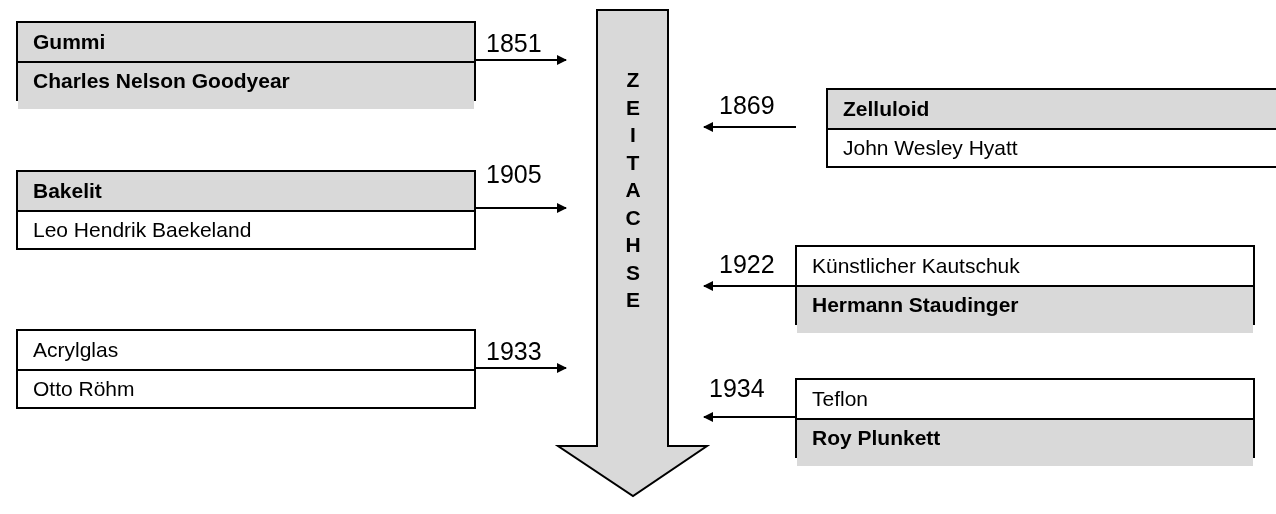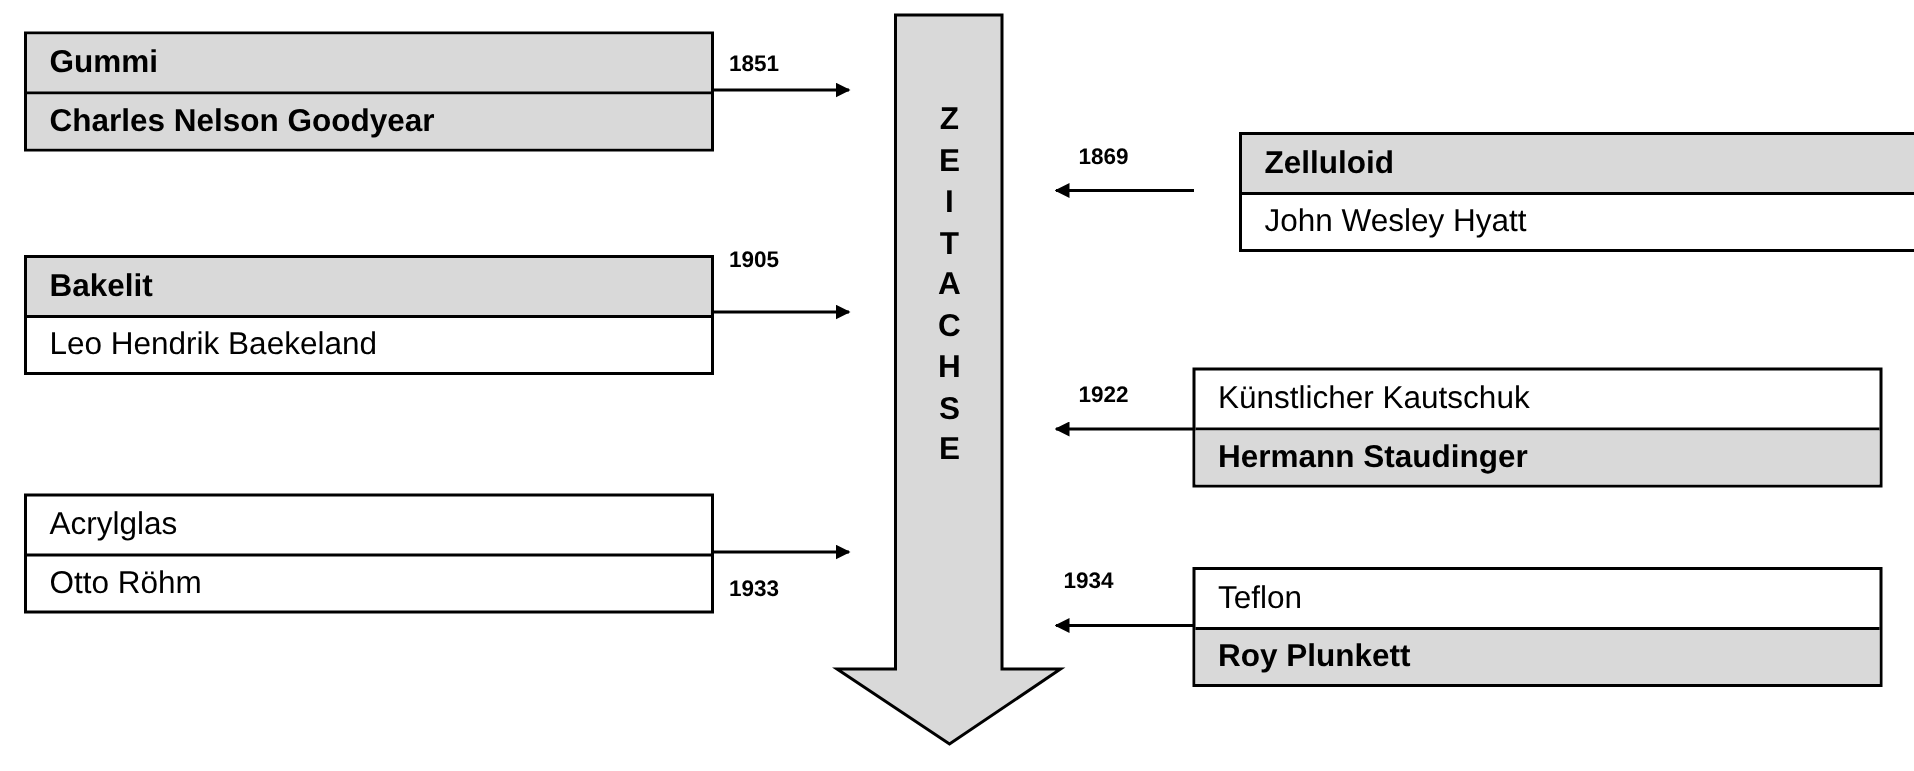--- a/index.html
+++ b/index.html
@@ -2,24 +2,24 @@
 <html><head>
 <meta charset="utf-8">
 <style>
   html, body { margin:0; padding:0; background:#ffffff; }
   body { width:1276px; height:514px; position:relative; overflow:hidden;
          font-family:"Liberation Sans", sans-serif; color:#000; }
   .box { position:absolute; border:2px solid #000; box-sizing:border-box; width:460px; height:80px; }
   .row { position:absolute; left:0; right:0; height:39px; box-sizing:border-box;
          padding-left:15px; font-size:21px; line-height:39px; white-space:nowrap; }
   .row.top { top:0; border-bottom:2px solid #000; height:40px; line-height:38px; }
-  .row.bottom { top:40px; height:36px; line-height:36px; }
+  .row.bottom { top:40px; height:46px; line-height:36px; }
   .row.shaded { background:#d9d9d9; }
   .row.bold { font-weight:bold; }
-  .year { position:absolute; font-size:15px; font-weight:bold; line-height:20px; }
+  .year { position:absolute; font-size:25px; font-weight:normal; line-height:20px; }
   .axis-letters { position:absolute; left:597px; width:72px; top:66px;
                   text-align:center; font-weight:bold; font-size:21px; }
   .axis-letters span { display:block; height:27.5px; line-height:27.5px; }
   svg.overlay { position:absolute; left:0; top:0; }
 </style>
 </head>
 <body>
 
 <svg class="overlay" width="1276" height="514">
   <defs>
@@ -56,21 +56,21 @@
   <div class="row top shaded bold">Gummi</div>
   <div class="row bottom shaded bold">Charles Nelson Goodyear</div>
 </div>
 
 <div class="year" style="left:486px; top:164px;">1905</div>
 <div class="box" style="left:16px; top:170px;">
   <div class="row top shaded bold">Bakelit</div>
   <div class="row bottom">Leo Hendrik Baekeland</div>
 </div>
 
-<div class="year" style="left:486px; top:341px;margin-top:42px;">1933</div>
+<div class="year" style="left:486px; top:341px;">1933</div>
 <div class="box" style="left:16px; top:329px;">
   <div class="row bottom">Otto Röhm</div>
   <div class="row top">Acrylglas</div>
 </div>
 
 <div class="year" style="left:719px; top:95px;">1869</div>
 <div class="box" style="left:826px; top:88px;">
   <div class="row top shaded bold">Zelluloid</div>
   <div class="row bottom">John Wesley Hyatt</div>
 </div>

